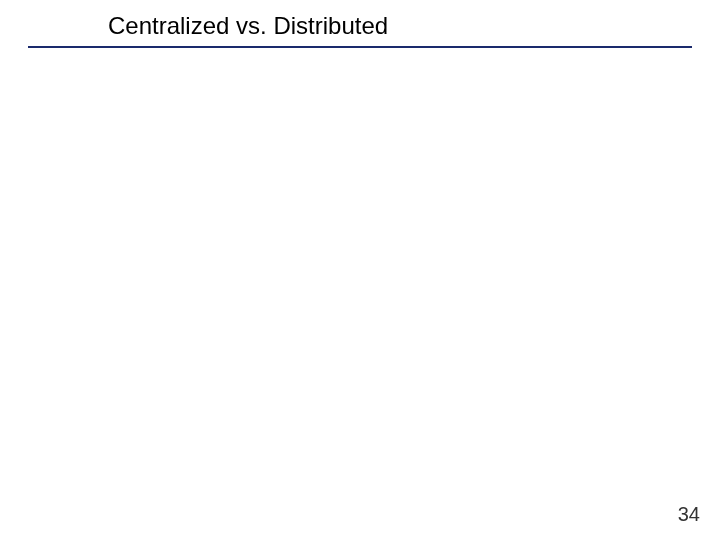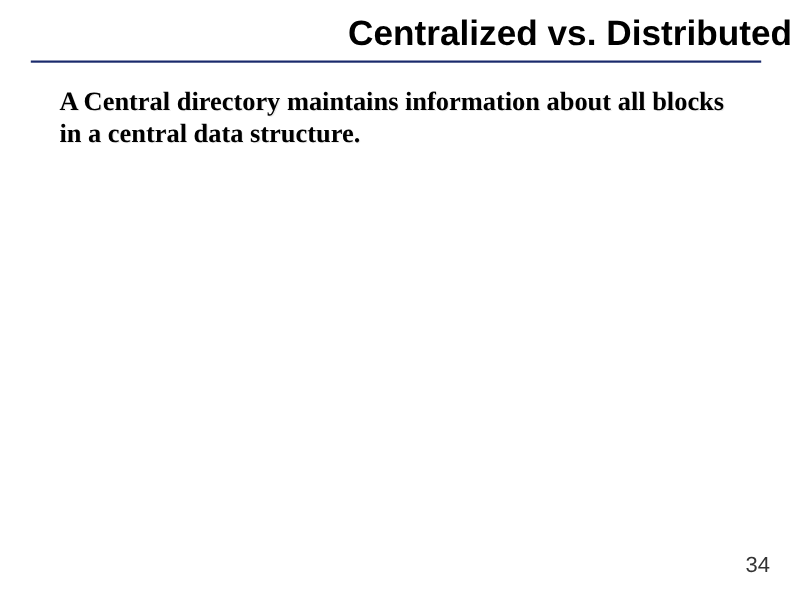--- a/index.html
+++ b/index.html
@@ -10,24 +10,24 @@
       position: relative;
     }
     .slide {
       width: 720px;
       height: 540px;
       position: relative;
       padding: 12px 0 0 0;
     }
     .title {
       font-family: Arial, Helvetica, sans-serif;
-      font-size: 32px;
-      font-weight: 700;
+      font-size: 24px;
+      font-weight: 400;
       color: #000;
-      text-align: right;
+      text-align: left;
       padding-left: 108px;
       padding-bottom: 6px;
       letter-spacing: 0px;
     }
     .rule {
       border: none;
       border-top: 2px solid #1a2a6c;
       margin: 0 28px 0 28px;
     }
     .content {
@@ -54,16 +54,15 @@
       color: #333;
     }
   </style>
 </head>
 <body>
 
 <div class="slide">
   <div class="title">Centralized vs. Distributed</div>
   <hr class="rule">
   <div class="content">
-    <p class="para">A Central directory maintains information about all blocks in a central data structure.</p>
   </div>
   <div class="page-num">34</div>
 </div>
 
 </body></html>

